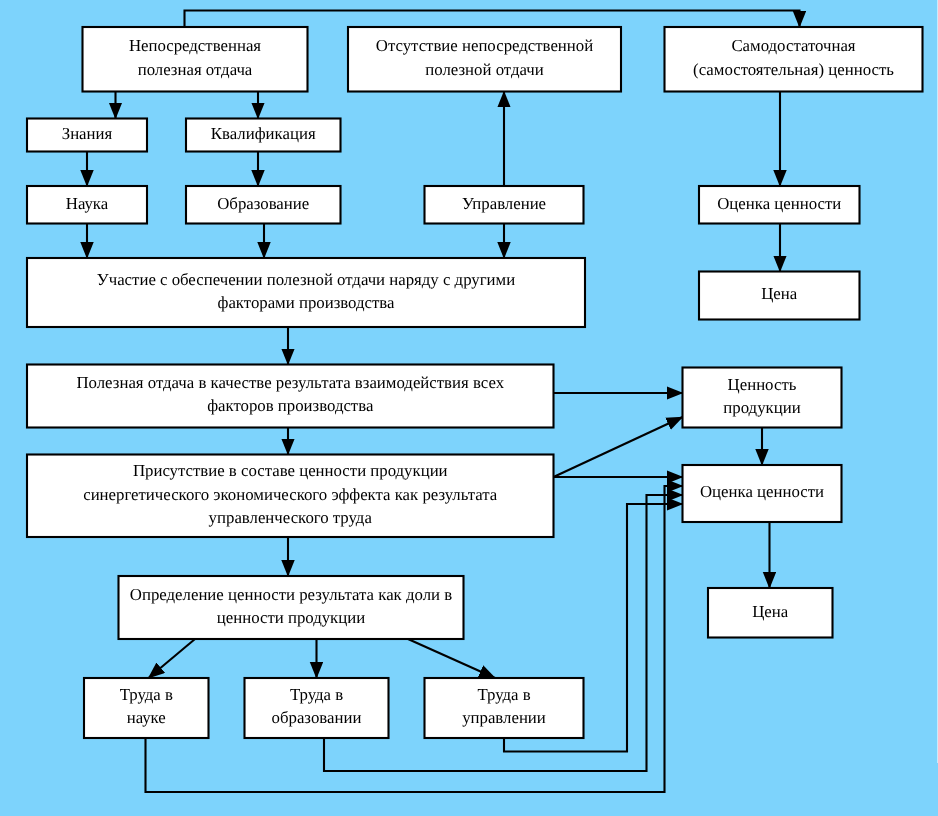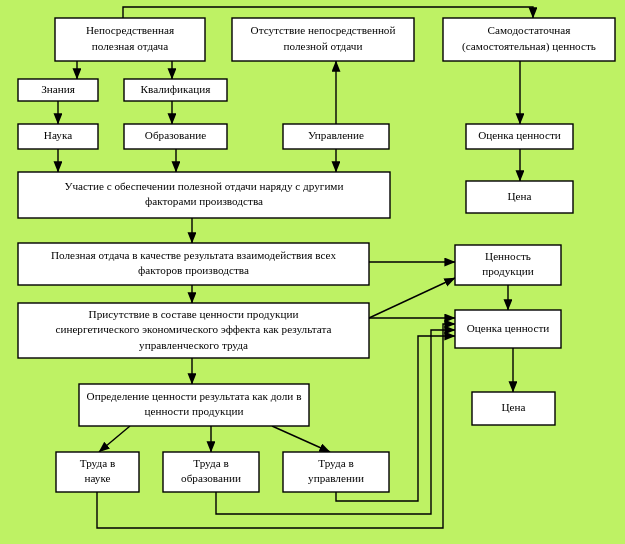--- a/index.html
+++ b/index.html
@@ -4,21 +4,21 @@
 <style>
   html, body {
     margin: 0;
     padding: 0;
     background: #ffffff;
   }
   #diagram-root {
     position: relative;
     width: 625px;
     height: 544px;
-    background: #bef264;
+    background: #7dd3fc;
     font-family: "Liberation Serif", "DejaVu Serif", serif;
     overflow: hidden;
   }
   svg.canvas {
     position: absolute;
     left: 0;
     top: 0;
     width: 625px;
     height: 544px;
   }

